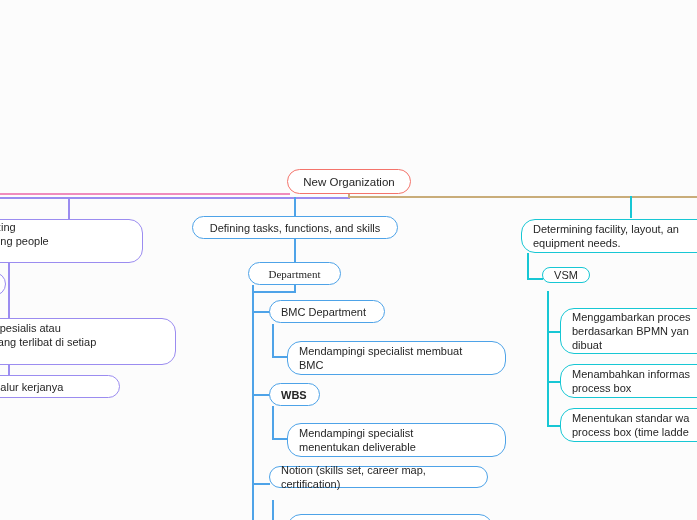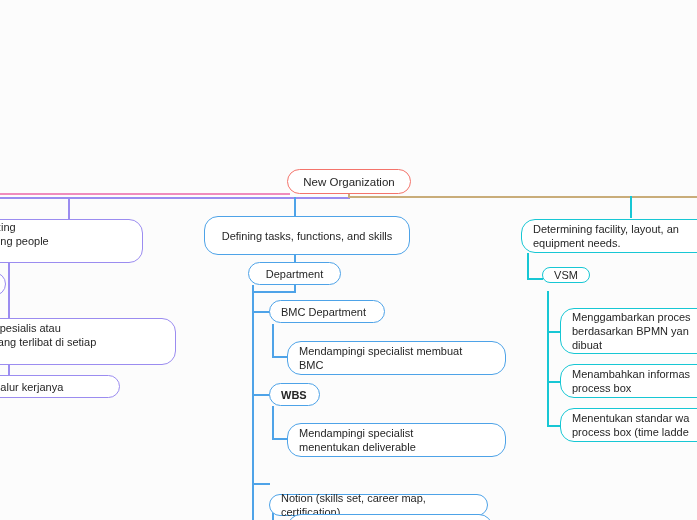--- a/index.html
+++ b/index.html
@@ -115,35 +115,35 @@
 e processes</div>
 
   <div class="node purple" style="left:-86px; top:272px; width:92px; height:24px;"></div>
 
   <div class="node purple" style="left:-60px; top:318px; width:236px; height:47px;">entukan spesialis atau
 artment yang terlibat di setiap
 ess</div>
 
   <div class="node purple" style="left:-52px; top:375px; width:172px; height:23px;">gambar alur kerjanya</div>
 
-  <div class="node blue center-text" style="left:204px; top:216px; width:206px; height:39px;">Defining tasks, functions, and skills</div>
+  <div class="node blue center-text" style="left:192px; top:216px; width:206px; height:23px;">Defining tasks, functions, and skills</div>
 
-  <div class="node blue center-text" style="left:248px; top:262px; width:93px; height:23px;">Department</div>
+  <div class="node blue center-text" style="left:248px; top:262px; width:93px; height:23px;font-family:Liberation Serif, serif;">Department</div>
 
   <div class="node blue" style="left:287px; top:341px; width:219px; height:34px;">Mendampingi specialist membuat
 BMC</div>
 
   <div class="node blue" style="left:269px; top:300px; width:116px; height:23px;">BMC Department</div>
 
   <div class="node blue" style="left:269px; top:383px; width:51px; height:23px;font-weight:bold;">WBS</div>
 
   <div class="node blue" style="left:287px; top:423px; width:219px; height:34px;">Mendampingi specialist
 menentukan deliverable</div>
 
-  <div class="node blue" style="left:269px; top:466px; width:219px; height:22px;margin-top:28px;">Notion (skills set, career map,
+  <div class="node blue" style="left:269px; top:466px; width:219px; height:22px;">Notion (skills set, career map,
 certification)</div>
 
   <div class="node blue" style="left:287px; top:514px; width:206px; height:34px;"></div>
 
   <div class="node teal" style="left:521px; top:219px; width:212px; height:34px;">Determining facility, layout, an
 equipment needs.</div>
 
   <div class="node teal center-text" style="left:542px; top:267px; width:48px; height:16px;">VSM</div>
 
   <div class="node teal" style="left:560px; top:308px; width:190px; height:46px;">Menggambarkan proces

